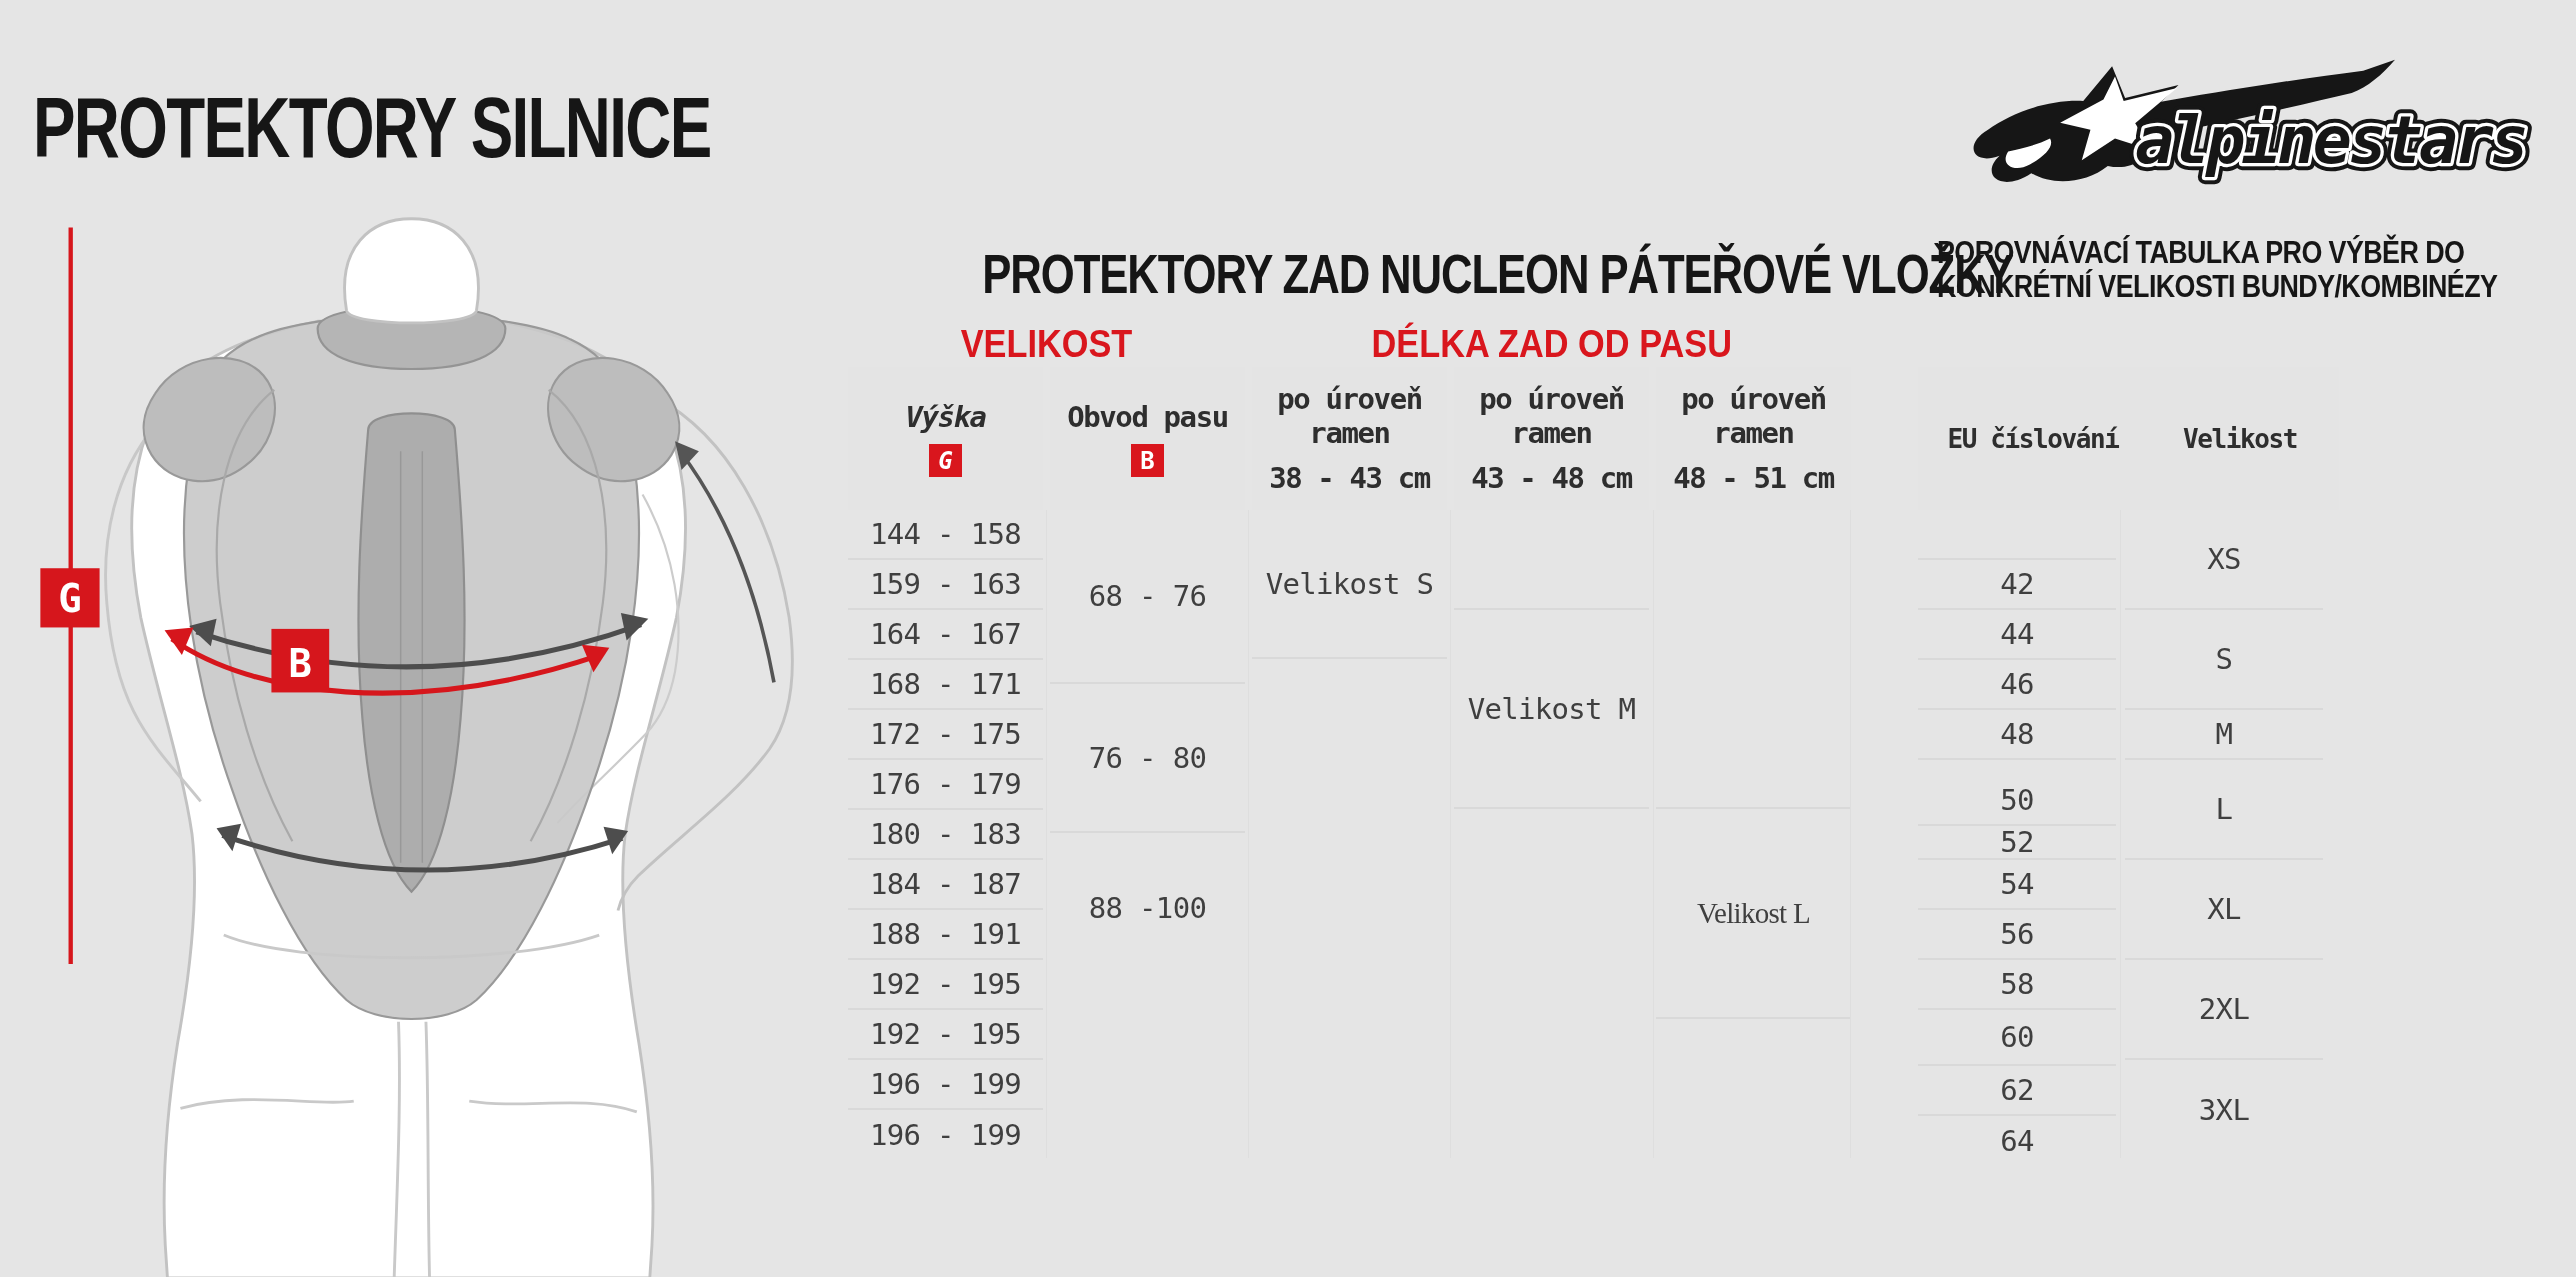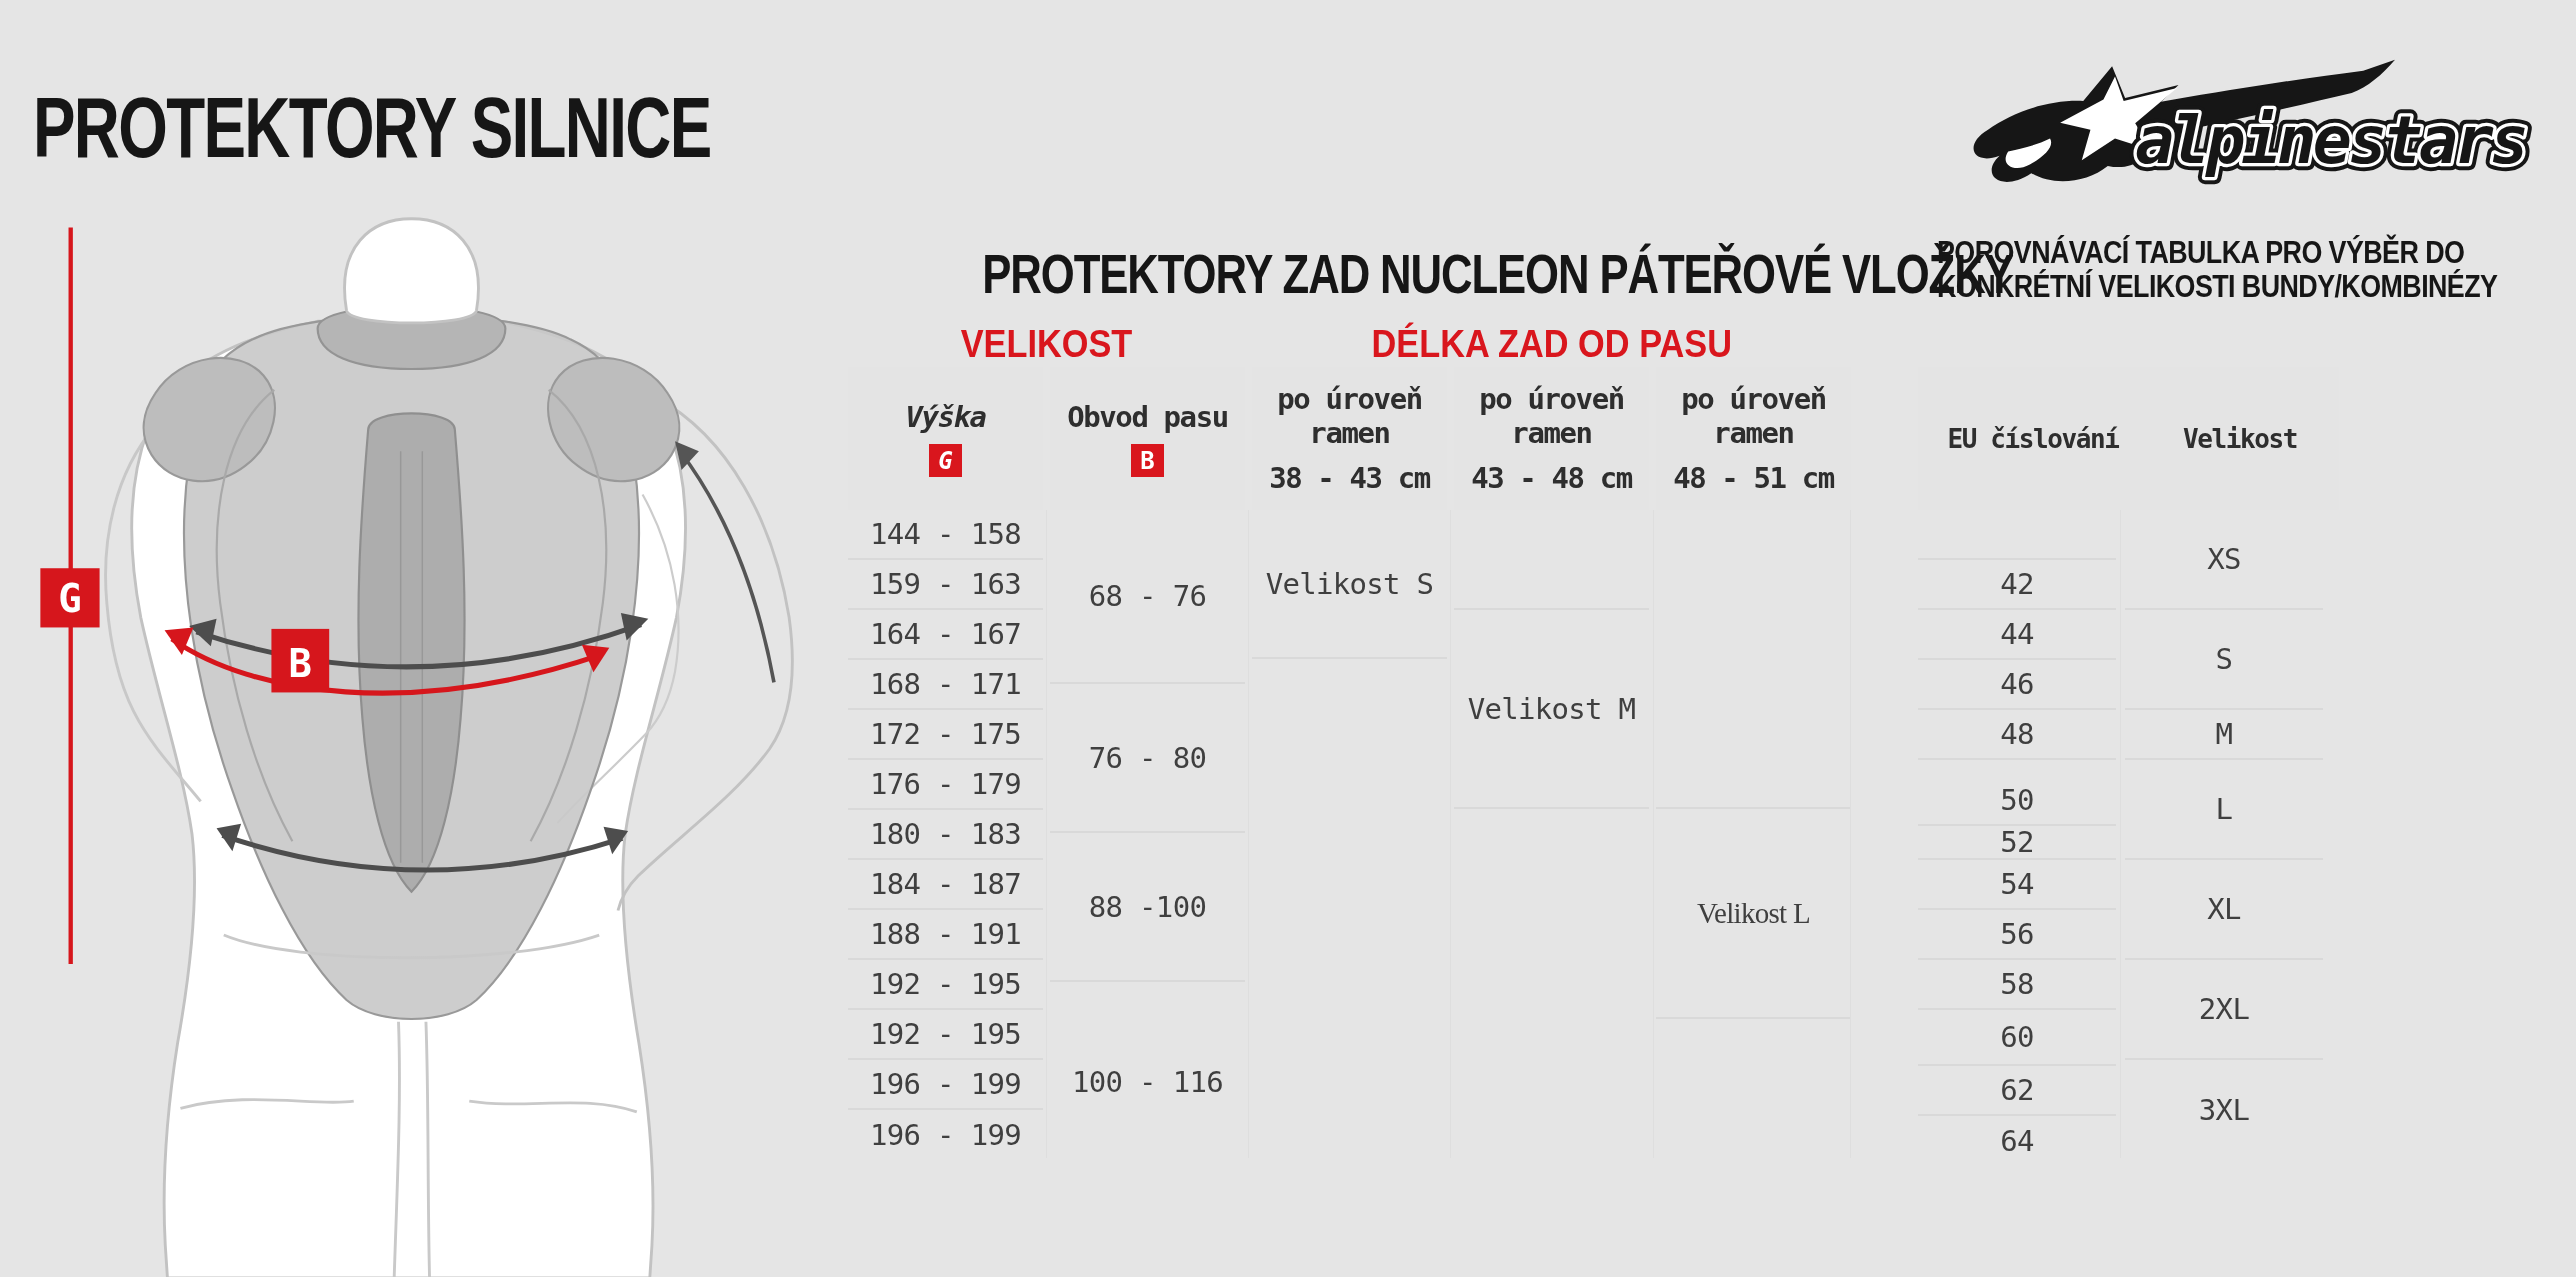--- a/index.html
+++ b/index.html
@@ -150,21 +150,20 @@
         <div class="tcell" style="height: 50px;">188 - 191</div>
         <div class="tcell" style="height: 50px;">192 - 195</div>
         <div class="tcell" style="height: 50px;">192 - 195</div>
         <div class="tcell" style="height: 50px;">196 - 199</div>
         <div class="tcell" style="height: 50px;">196 - 199</div>
       </div>
       <div class="tcol" style="left: 1050px; width: 195px;">
         <div class="tcell" style="height: 174px;">68 - 76</div>
         <div class="tcell" style="height: 149px;">76 - 80</div>
         <div class="tcell" style="height: 149px;">88 -100</div>
-        <div class="tcell" style="height: 199px;">100 - 116</div>
       </div>
       <div class="tcol" style="left: 1252px; width: 195px;">
         <div class="tcell" style="height: 149px;">Velikost S</div>
         <div class="tcell" style="height: 498px;"></div>
       </div>
       <div class="tcol" style="left: 1454px; width: 195px;">
         <div class="tcell" style="height: 100px;"></div>
         <div class="tcell" style="height: 199px;">Velikost M</div>
         <div class="tcell" style="height: 349px;"></div>
       </div>

